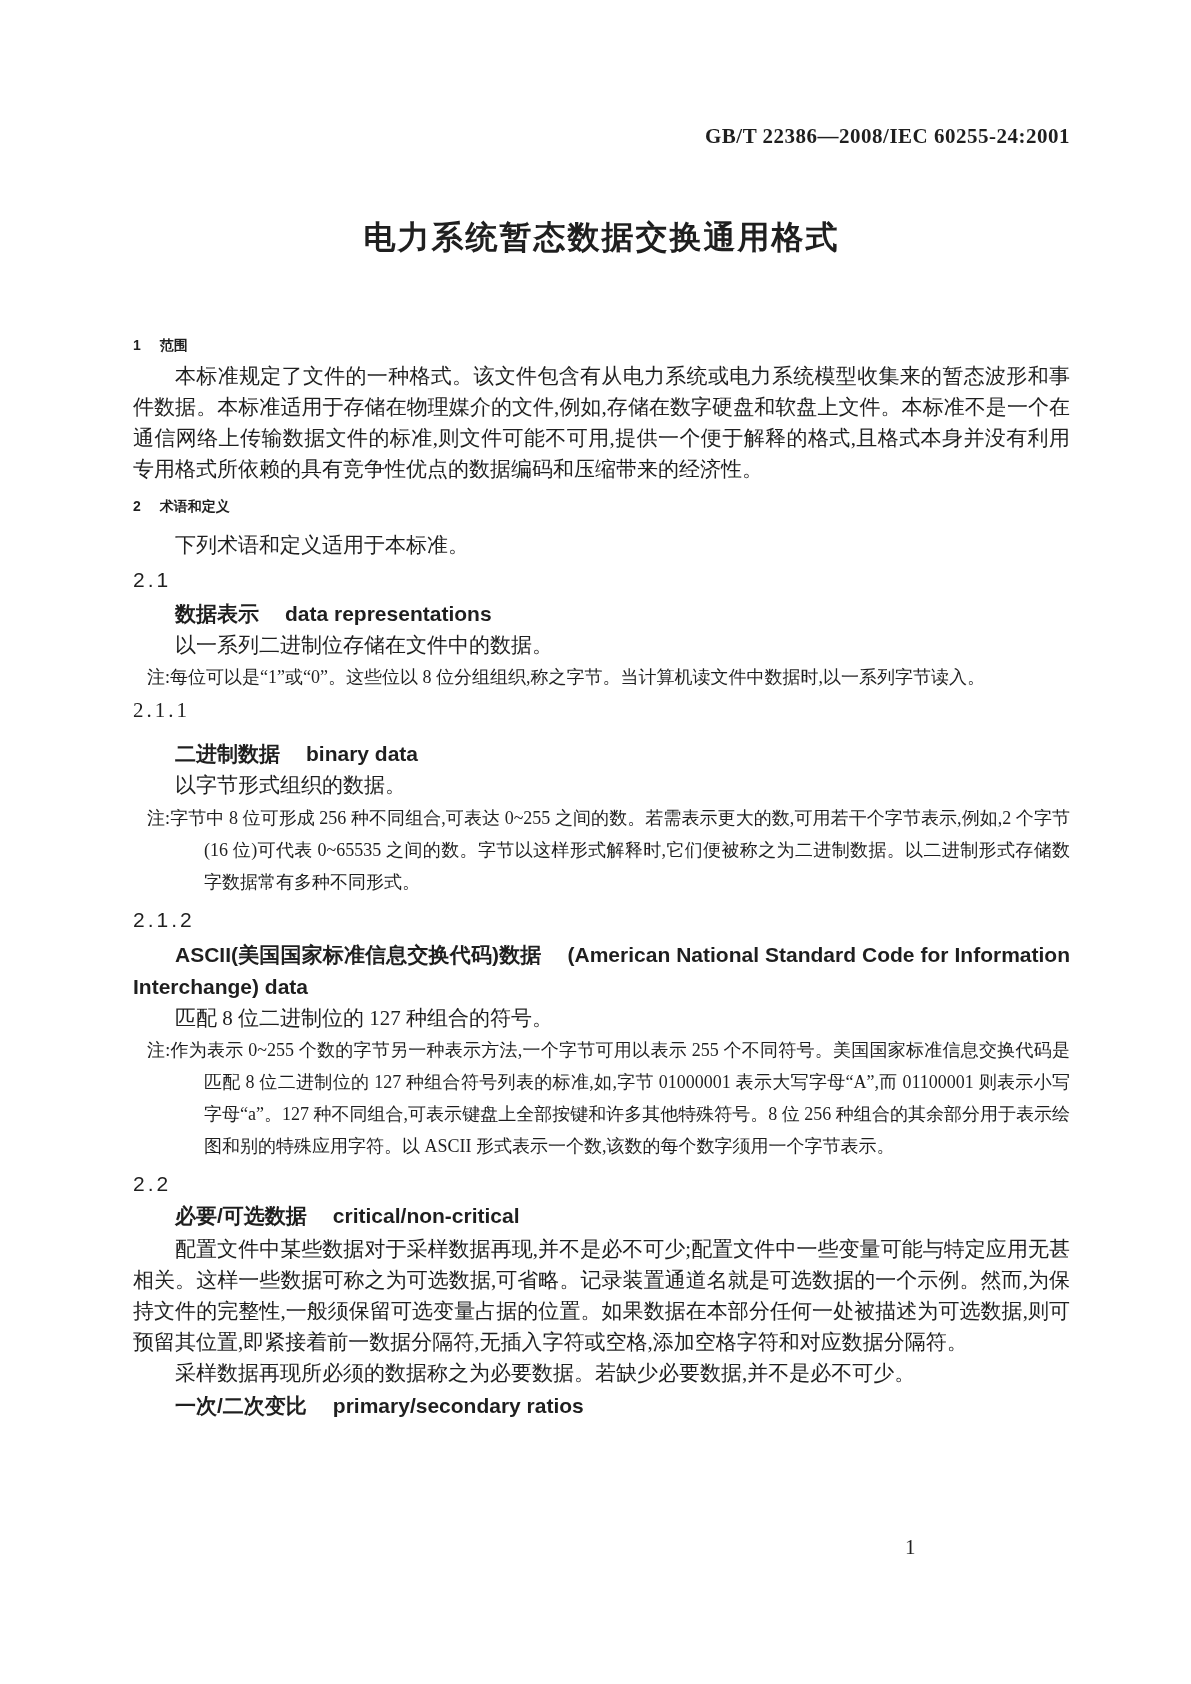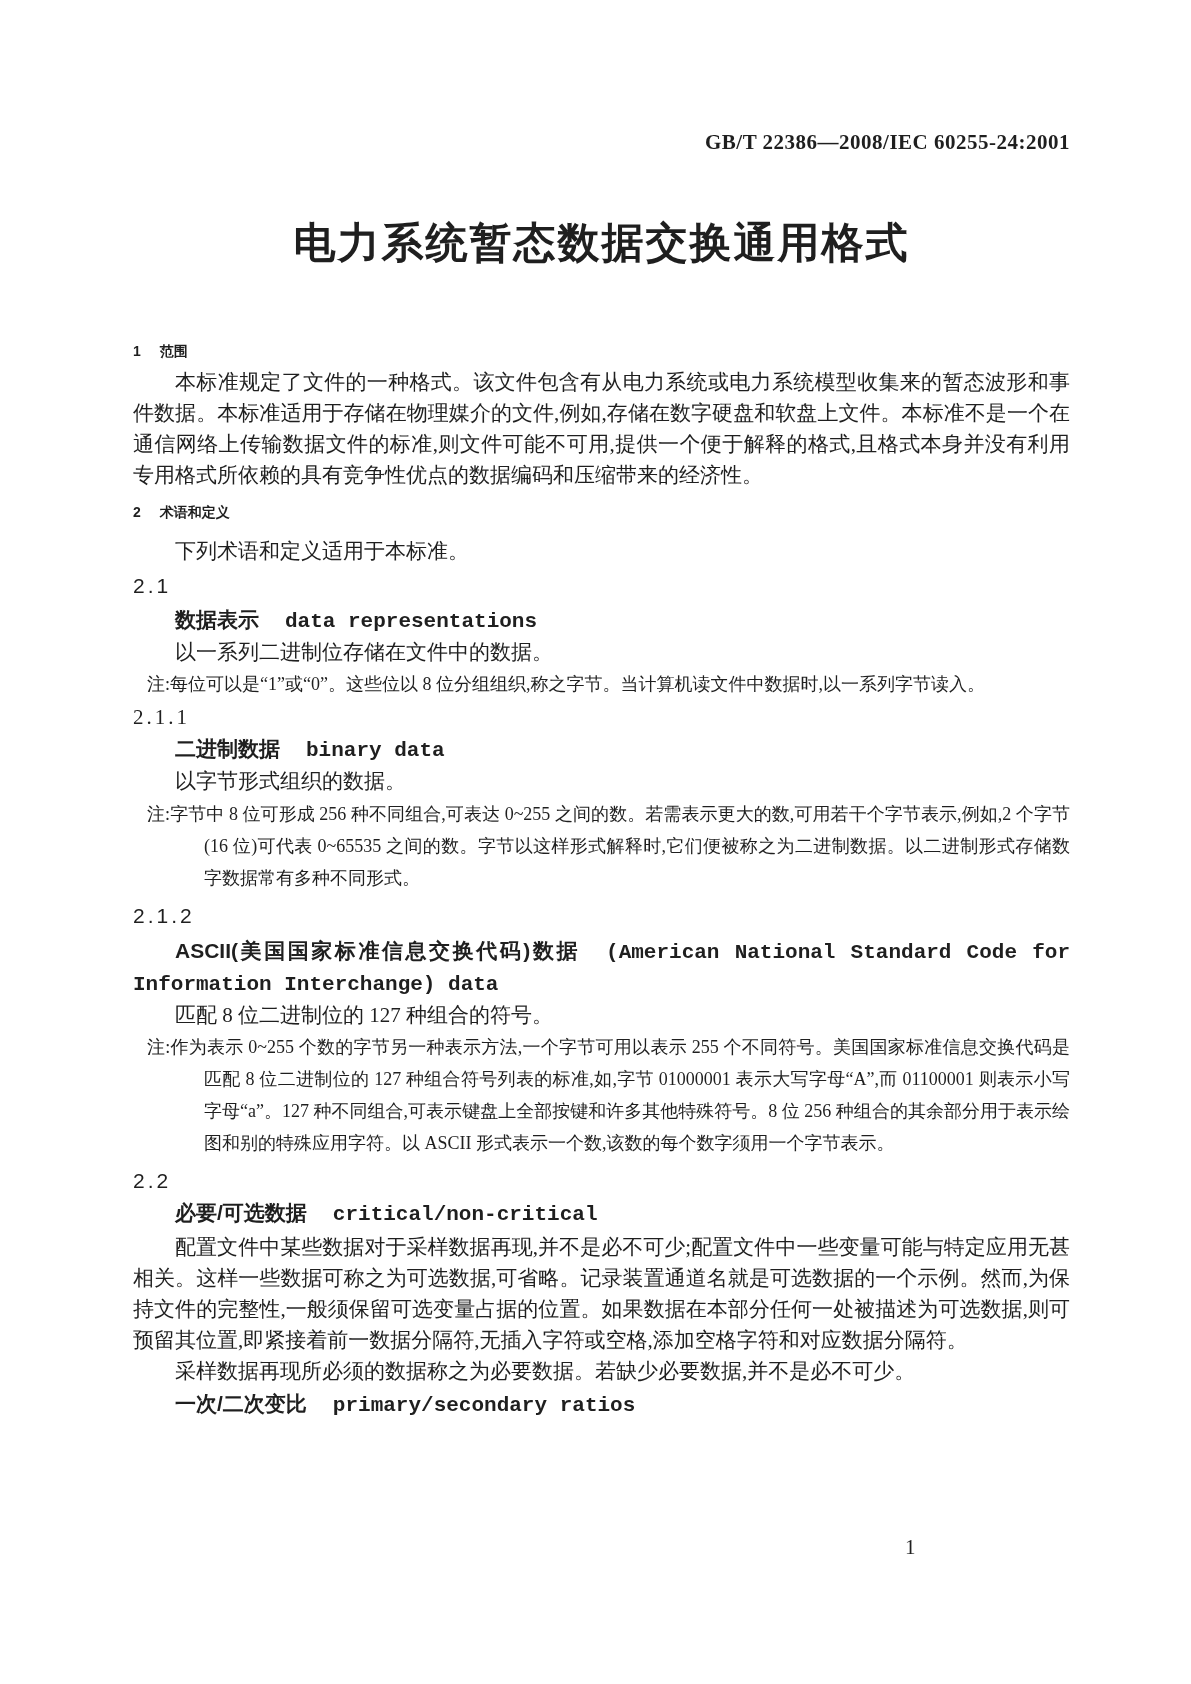--- a/index.html
+++ b/index.html
@@ -8,36 +8,36 @@
     width: 1191px;
     height: 1684px;
     background: #ffffff;
     overflow: hidden;
     font-family: "Liberation Serif", "DejaVu Serif", serif;
     color: #1f1f1f;
   }
   .content {
     position: absolute;
     left: 133px;
-    top: 14px;
+    top: 8px;
     width: 937px;
   }
   .doc-header {
     margin-top: 115px;
     text-align: right;
     font-size: 21px;
     line-height: 26px;
     font-weight: bold;
     letter-spacing: 0.5px;
     font-family: "Liberation Serif", "DejaVu Serif", serif;
   }
   .doc-title {
     margin-top: 64px;
     text-align: center;
-    font-size: 42px;
+    font-size: 32px;
     line-height: 48px;
     font-weight: bold;
     letter-spacing: 2px;
     font-family: "Liberation Sans", "DejaVu Sans", sans-serif;
   }
   .sec-heading {
     font-family: "Liberation Sans", "DejaVu Sans", sans-serif;
     font-weight: bold;
     font-size: 14px;
     line-height: 32px;
@@ -60,41 +60,41 @@
     letter-spacing: 3px;
   }
   .term-heading {
     font-size: 21px;
     line-height: 31px;
     text-indent: 2em;
     text-align: justify;
     font-weight: bold;
   }
   .term-zh { font-family: "Liberation Sans", "DejaVu Sans", sans-serif; }
-  .term-en { font-family: Liberation Mono, monospace; margin-left: 26px; }
+  .term-en { font-family: Liberation Sans, sans-serif; margin-left: 26px; }
   .note-p {
     margin: 0 0 0 14px;
     font-size: 18px;
     line-height: 32px;
     text-align: justify;
     padding-left: 57px;
     text-indent: -57px;
   }
   .page-number {
     position: absolute;
     left: 905px;
     top: 1532px;
     font-size: 21px;
     line-height: 31px;
   }
   
   .m-l21  { margin-top: 3px; }
   .m-t21  { margin-top: 3px; }
   .m-l211 { margin-top: 2px; font-family: Liberation Serif, serif; }
-  .m-t211 { margin-top: 0; }
+  .m-t211 { margin-top: 12px; }
   .m-n211 { margin-top: 1px; }
   .m-l212 { margin-top: 6px; }
   .m-t212 { margin-top: 4px; }
   .m-l22  { margin-top: 6px; }
   .m-t22  { margin-top: 1px; }
   .m-p22  { margin-top: 2px; }
   .m-t23  { margin-top: 1px; }
 </style>
 </head>
 <body>

